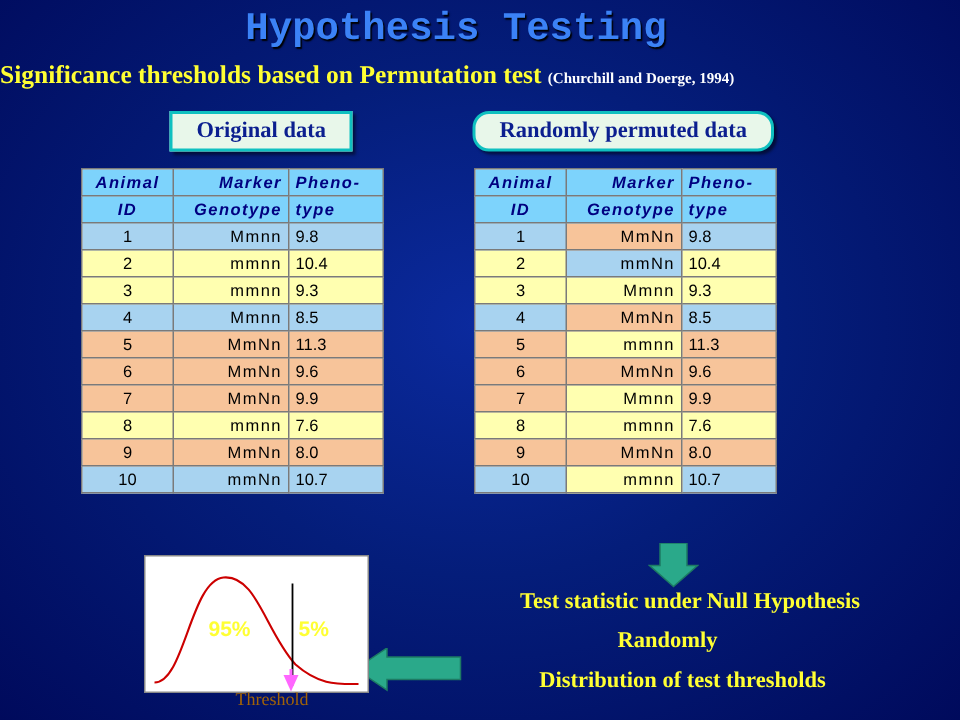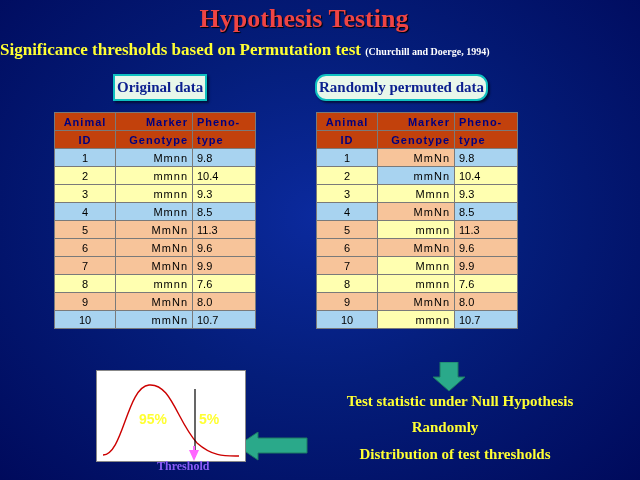--- a/index.html
+++ b/index.html
@@ -5,57 +5,58 @@
   html,body{margin:0;padding:0;}
   body{
     width:640px;height:480px;overflow:hidden;
     background:#00008b;
     background:radial-gradient(ellipse at 50% 45%, #0b2a9e 0%, #041d7a 45%, #000a5c 100%);
     font-family:"Liberation Serif", serif;
     position:relative;
   }
   .title{
     position:absolute;top:4px;left:0;width:608px;text-align:center;
-    color:#ef4444;font-size:26px;font-weight:bold;font-family:Liberation Serif, serif;
+    color:#3b82f6;font-size:26px;font-weight:bold;font-family:Liberation Mono, monospace;
     text-shadow:1px 1px 1px #000;
   }
   .subtitle{
     position:absolute;top:40px;left:0;width:640px;text-align:left;
     color:#ffff33;font-size:17px;font-weight:bold;
   }
   .subtitle .cite{font-size:10px;color:#ffffff;font-weight:bold;}
 
   .panel-label{
     position:absolute;
     background:#e8f7ea;
     border:2px solid #0fc0c0;
     color:#0b1f8f;
     font-weight:bold;font-size:15px;
-    padding:3px 2px;
+    padding:3px 16px;
     box-shadow:2px 2px 2px rgba(0,0,0,.5);
   }
   #label-left{left:113px;top:74px;}
   #label-right{left:315px;top:74px;border-radius:11px;}
 
   table.dtable{
     position:absolute;border-collapse:collapse;
     font-family:"Liberation Sans", sans-serif;
     font-size:11px;
     background:#ffffff;
   }
   table.dtable td{
     border:1px solid #7a7a7a;
     padding:1px 4px;
     height:15px;
     white-space:nowrap;
   }
   .hdr{
-    background:#c2410c;color:#000080;font-weight:bold;text-align:center;
+    background:#7dd3fc;color:#000080;font-weight:bold;text-align:center;
     letter-spacing:1px;
     height:21px;
+    font-style:italic;
   }
   .c-id{width:52px;text-align:center;}
   .c-gt{width:68px;text-align:right;letter-spacing:1px;}
   .c-ph{width:54px;text-align:left;}
 
   .bg-blue{background:#a8d3f0;}
   .bg-yellow{background:#ffffb0;}
   .bg-orange{background:#f7c49a;}
 
   #table-left{left:54px;top:112px;}
@@ -65,21 +66,21 @@
     position:absolute;left:96px;top:370px;width:148px;height:90px;
     background:#ffffff;border:1px solid #888;
   }
   .pct{
     position:absolute;color:#ffff33;font-weight:bold;font-size:14px;
     font-family:Liberation Sans, sans-serif;
   }
   #pct-95{left:139px;top:411px;}
   #pct-5{left:199px;top:411px;}
   .threshold{
-    position:absolute;left:157px;top:459px;color:#8b5cf6;font-weight:bold;font-size:12px;
+    position:absolute;left:157px;top:459px;color:#a16207;font-weight:normal;font-size:12px;
   }
   .rtext{
     position:absolute;color:#ffff33;font-weight:bold;font-size:15px;
     font-family:"Liberation Serif", serif;text-align:center;
   }
   #t1{left:280px;top:393px;width:360px;}
   #t2{left:280px;top:419px;width:330px;}
   #t3{left:280px;top:446px;width:350px;}
   .arrow-svg{position:absolute;}
 </style>

